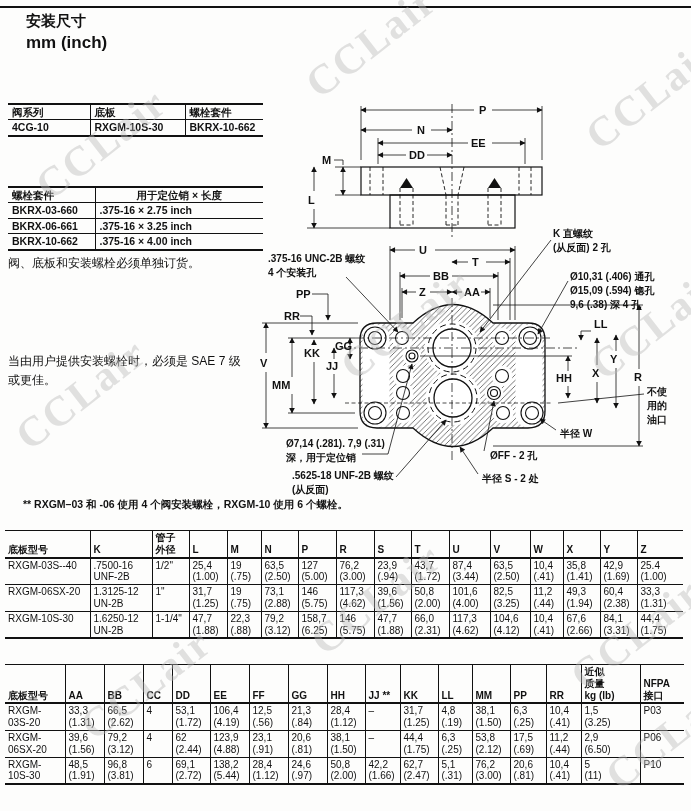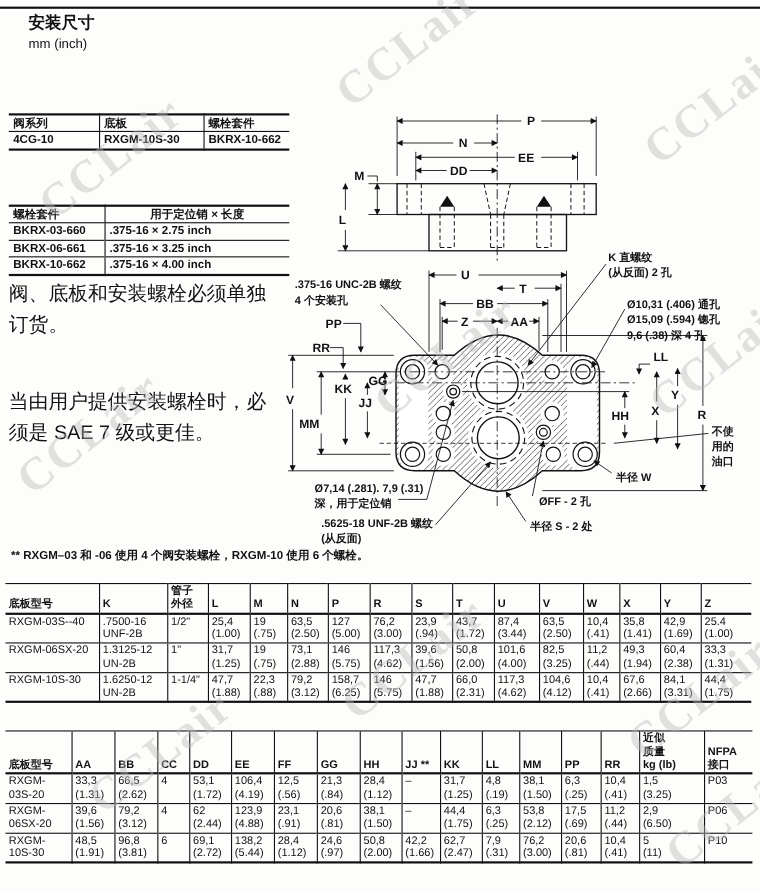--- a/index.html
+++ b/index.html
@@ -2,38 +2,38 @@
 <html><head>
 <meta charset="utf-8">
 <style>
   html,body{margin:0;padding:0;background:#e9e9e9;}
   .page{position:relative;width:691px;height:811px;background:#fdfdfc;overflow:hidden;
         font-family:"Liberation Sans","DejaVu Sans",sans-serif;color:#111;}
   .toprule{position:absolute;left:0;top:6px;width:691px;height:2px;background:#111;}
   .titleblock{position:absolute;left:8px;top:12px;margin-left:18px;}
   .t1{font-size:15px;font-weight:bold;line-height:1.25;}
   .t2{font-size:15px;font-weight:bold;line-height:1.25;}
-  .t3{font-size:12px;margin-top:2px;}
+  .t3{font-size:17px;margin-top:2px;font-weight:bold;}
   .wm{position:absolute;font-size:42px;font-weight:bold;color:#b9b9b9;opacity:.42;
       transform:rotate(-38deg);letter-spacing:2px;pointer-events:none;z-index:5;
       font-family:"Liberation Serif","DejaVu Serif",serif;}
   .tblwrap{position:absolute;}
   table.dtable{border-collapse:collapse;table-layout:fixed;border-top:1px solid #111;border-bottom:2px solid #111;}
   .small table.dtable{border-top:2px solid #111;}
   .dtable th,.dtable td{border-right:1px solid #111;padding:1px 3px;text-align:left;
       font-size:10px;line-height:1.18;white-space:pre-line;vertical-align:bottom;overflow:hidden;}
   .dtable th:last-child,.dtable td:last-child{border-right:none;}
   .dtable th{font-weight:bold;border-bottom:2px solid #111;}
   .dtable td{vertical-align:top;}
   .dtable tbody tr+tr td{border-top:1px solid #111;}
   .small .dtable th,.small .dtable td{font-size:10.5px;font-weight:600;padding:1px 4px;}
   .small .dtable th{border-bottom:1.5px solid #111;}
   .boltkit .dtable th:last-child{text-align:center;}
-  .notes{position:absolute;left:8px;width:236px;font-size:18px;line-height:1.55;font-weight:500;}
-  .footnote{position:absolute;left:10px;top:498px;font-size:10.5px;font-weight:600;text-align:right;}
+  .notes{position:absolute;left:8px;width:236px;font-size:12px;line-height:1.55;font-weight:500;}
+  .footnote{position:absolute;left:23px;top:498px;font-size:10.5px;font-weight:600;text-align:right;}
   .drawing{position:absolute;left:250px;top:90px;width:441px;height:412px;}
   svg text{font-family:"Liberation Sans","DejaVu Sans",sans-serif;font-size:11px;font-weight:600;fill:#111;}
   svg text.zh{font-size:10px;}
 </style>
 </head>
 <body>
 
 <div class="page">
   <div class="toprule"></div>
 
@@ -603,21 +603,21 @@
             <td>28,4
 (1.12)</td>
             <td>24,6
 (.97)</td>
             <td>50,8
 (2.00)</td>
             <td>42,2
 (1.66)</td>
             <td>62,7
 (2.47)</td>
-            <td>7,9
+            <td>5,1
 (.31)</td>
             <td>76,2
 (3.00)</td>
             <td>20,6
 (.81)</td>
             <td>10,4
 (.41)</td>
             <td>5
 (11)</td>
             <td>P10</td>

